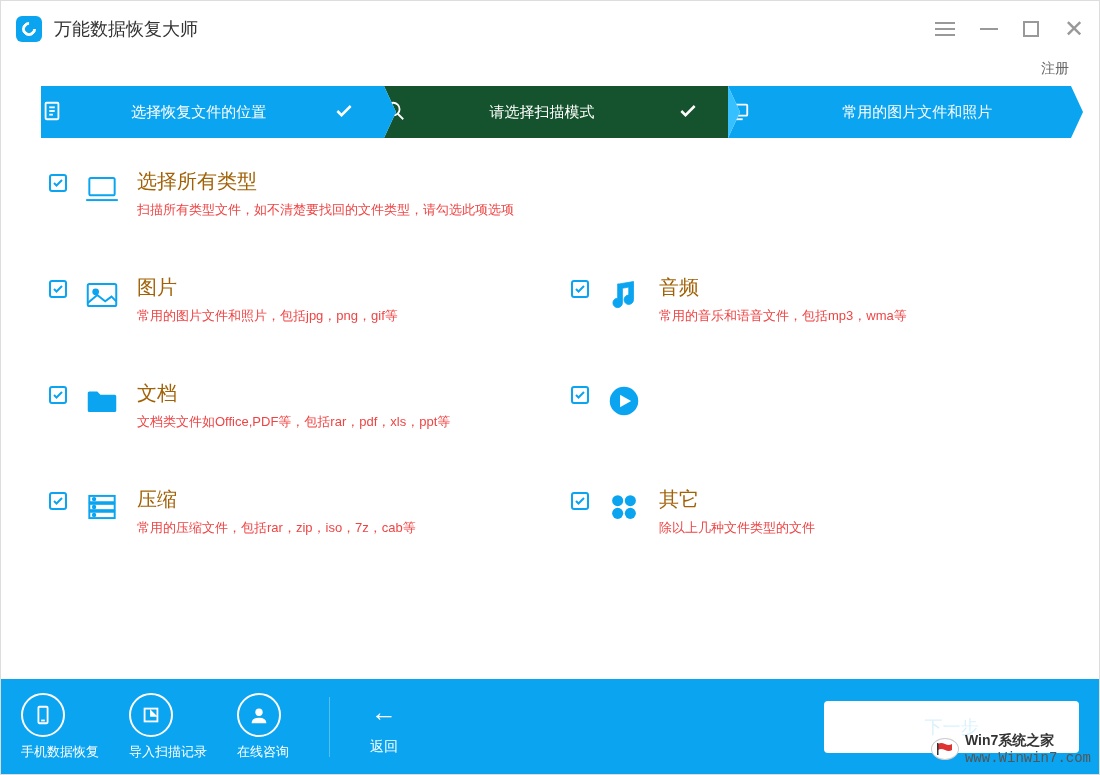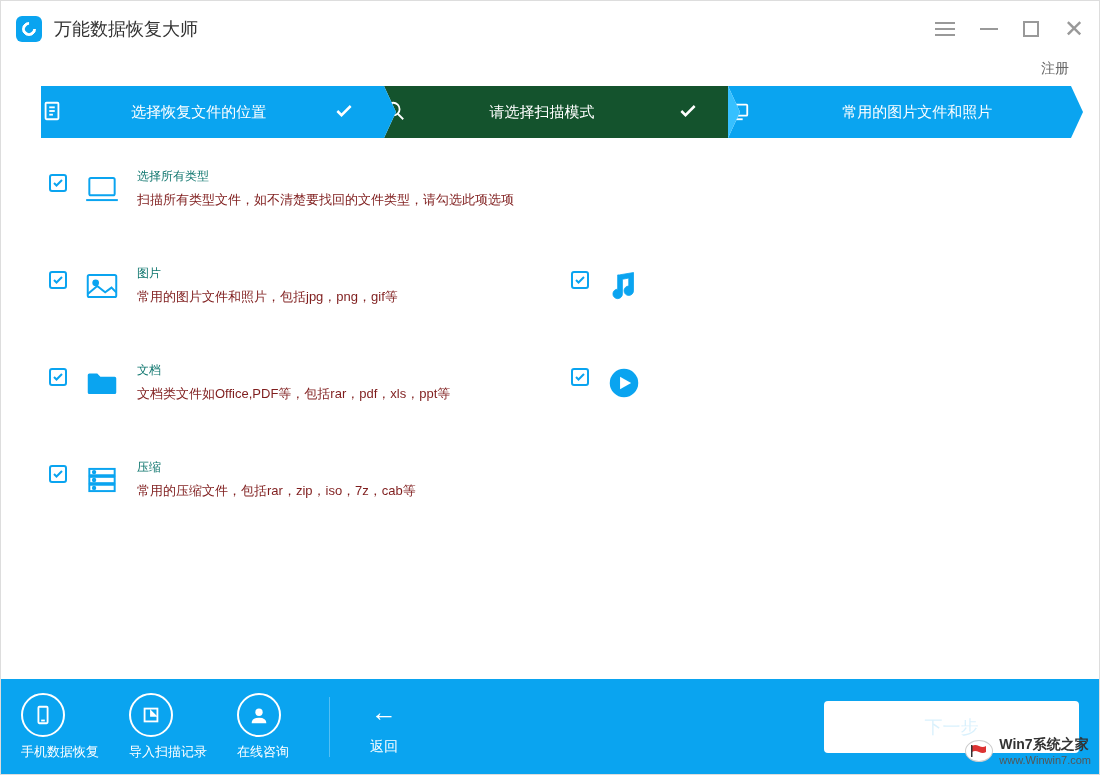--- a/index.html
+++ b/index.html
@@ -35,37 +35,37 @@
 
 .content { padding: 0 48px; }
 .option-row { display: flex; align-items: flex-start; gap: 42px; margin-bottom: 55px; }
 .option-full { margin-bottom: 55px; }
 .option { display: flex; align-items: flex-start; gap: 14px; flex: 1; }
 .checkbox { width: 18px; height: 18px; border: 2px solid #0aa4f0; border-radius: 3px; display: flex; align-items: center; justify-content: center; margin-top: 6px; flex-shrink: 0; }
 .checkbox svg { width: 12px; height: 12px; }
 .opt-icon { width: 42px; height: 42px; display: flex; align-items: center; justify-content: center; flex-shrink: 0; }
 .opt-icon svg { width: 38px; height: 38px; }
 .opt-text { flex: 1; }
-.opt-title { font-size: 12px; color: #0f766e; margin-bottom: 6px; }
-.opt-desc { font-size: 13px; color: #7f1d1d; }
+.opt-title { font-size: 20px; color: #a16207; margin-bottom: 6px; }
+.opt-desc { font-size: 13px; color: #ef4444; }
 
 
 .bottom-bar { position: absolute; bottom: 0; left: 0; right: 0; height: 95px; background: #0aa4f0; display: flex; align-items: center; padding: 0 20px; gap: 30px; }
 .bot-item { color: #fff; display: flex; flex-direction: column; align-items: flex-start; gap: 6px; font-size: 13px; }
 .bot-circle { width: 44px; height: 44px; border: 2px solid #fff; border-radius: 50%; display: flex; align-items: center; justify-content: center; }
 .bot-circle svg { width: 22px; height: 22px; }
 .divider { width: 1px; height: 60px; background: rgba(255,255,255,0.3); margin: 0 10px; }
 .back-item { color: #fff; display: flex; flex-direction: column; align-items: center; gap: 10px; font-size: 14px; }
 .back-arrow { font-size: 26px; }
 .next-btn { margin-left: auto; background: #fff; color: #0aa4f0; width: 255px; height: 52px; border-radius: 4px; display: flex; align-items: center; justify-content: center; font-size: 18px; position: relative; }
 
 
 .watermark { position: absolute; right: 8px; bottom: 8px; color: #333; font-size: 14px; display: flex; align-items: center; gap: 6px; }
 .watermark .flag { width: 28px; height: 22px; border-radius: 50%; background: #fff; display: flex; align-items: center; justify-content: center; border: 1px solid #ccc; }
-.watermark .sub { font-size: 11px; display: block; color: #555; }
+.watermark .sub { font-size: 14px; display: block; color: #555; font-family: Liberation Mono, monospace; }
 </style>
 </head>
 <body>
 
 <div class="title-bar">
   <div class="logo">
       <div class="logo-inner"></div>
     </div>
   <div class="app-title">万能数据恢复大师</div>
   <div class="win-controls">
@@ -168,20 +168,24 @@
     <div class="option">
       <div class="checkbox">
         <svg viewBox="0 0 24 24" fill="none" stroke="#0aa4f0" stroke-width="4">
             <polyline points="4,12 9,17 20,6"></polyline>
           </svg>
       </div>
       <div class="opt-icon">
         <svg viewBox="0 0 48 48" fill="#0aa4f0">
             <path d="M18 10 L36 7 L36 30 A6 6 0 1 1 30 24 L30 14 L22 15.5 L22 34 A6 6 0 1 1 16 28 L16 10 Z" stroke="#0aa4f0" stroke-width="1"></path>
           </svg>
+      </div>
+      <div class="opt-text">
+        <div class="opt-title">音频</div>
+        <div class="opt-desc">常用的音乐和语音文件，包括mp3，wma等</div>
       </div>
     </div>
   </div>
 
   <div class="option-row">
     <div class="option">
       <div class="checkbox">
         <svg viewBox="0 0 24 24" fill="none" stroke="#0aa4f0" stroke-width="4">
             <polyline points="4,12 9,17 20,6"></polyline>
           </svg>
@@ -226,20 +230,39 @@
             <circle cx="14" cy="14" r="1.5" fill="#0aa4f0"></circle>
             <circle cx="14" cy="24" r="1.5" fill="#0aa4f0"></circle>
             <circle cx="14" cy="34" r="1.5" fill="#0aa4f0"></circle>
           </svg>
       </div>
       <div class="opt-text">
         <div class="opt-title">压缩</div>
         <div class="opt-desc">常用的压缩文件，包括rar，zip，iso，7z，cab等</div>
       </div>
     </div>
+    <div class="option">
+      <div class="checkbox">
+        <svg viewBox="0 0 24 24" fill="none" stroke="#0aa4f0" stroke-width="4">
+            <polyline points="4,12 9,17 20,6"></polyline>
+          </svg>
+      </div>
+      <div class="opt-icon">
+        <svg viewBox="0 0 48 48" fill="#0aa4f0">
+            <circle cx="16" cy="16" r="7"></circle>
+            <circle cx="32" cy="16" r="7"></circle>
+            <circle cx="16" cy="32" r="7"></circle>
+            <circle cx="32" cy="32" r="7"></circle>
+          </svg>
+      </div>
+      <div class="opt-text">
+        <div class="opt-title">其它</div>
+        <div class="opt-desc">除以上几种文件类型的文件</div>
+      </div>
+    </div>
   </div>
 
 </div>
 
 <div class="bottom-bar">
   <div class="bot-item">
     <div class="bot-circle">
       <svg viewBox="0 0 24 24" fill="none" stroke="#fff" stroke-width="2">
           <rect x="7" y="3" width="10" height="18" rx="1"></rect>
           <line x1="10" y1="18" x2="14" y2="18"></line>

